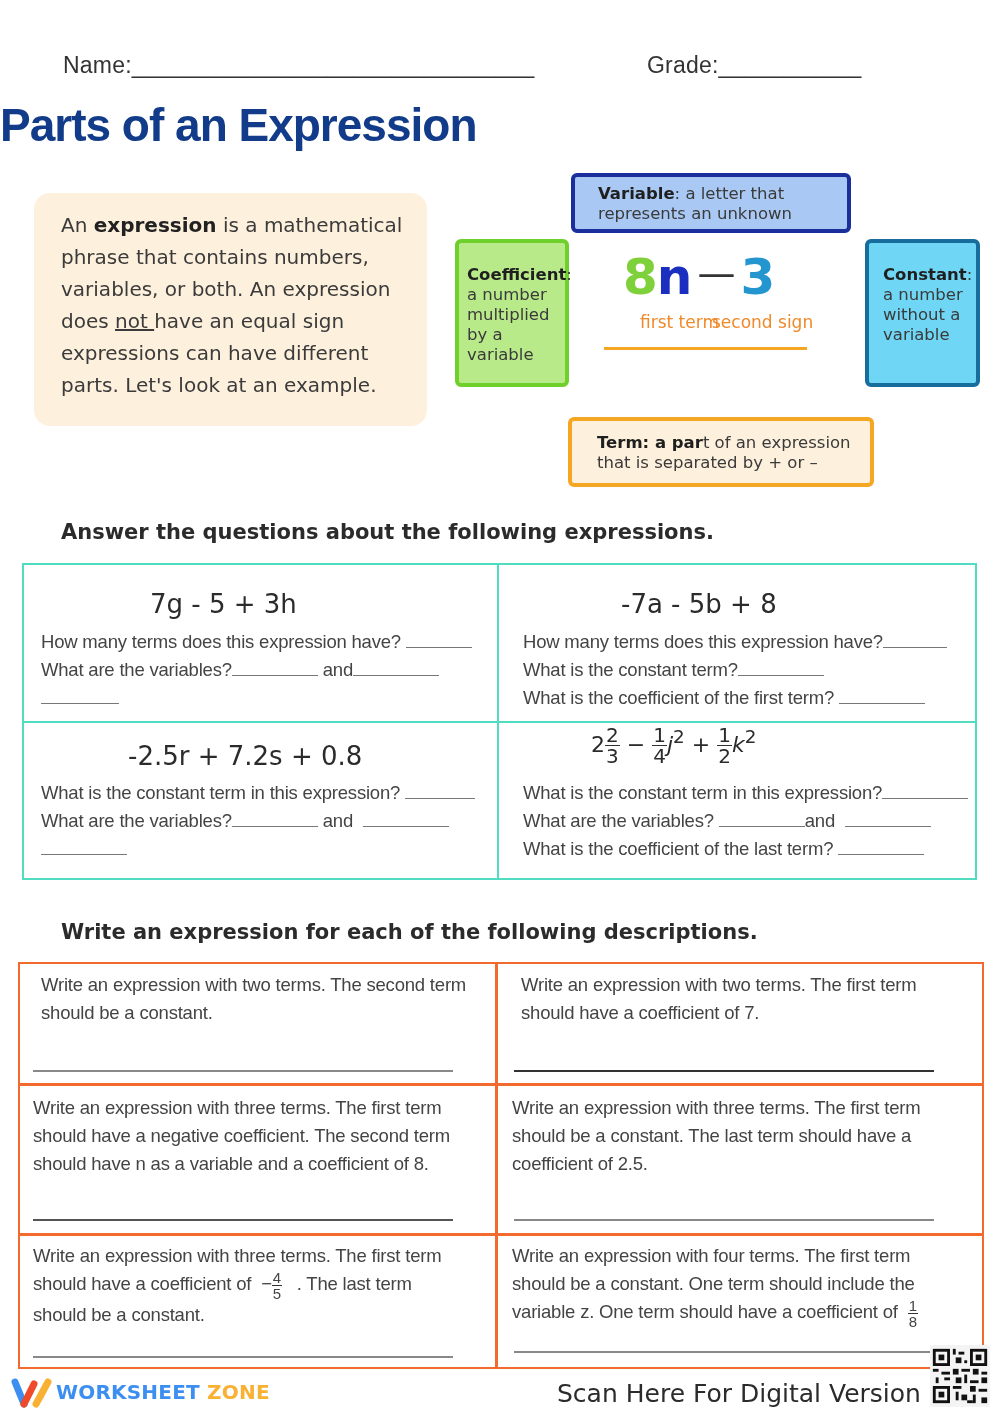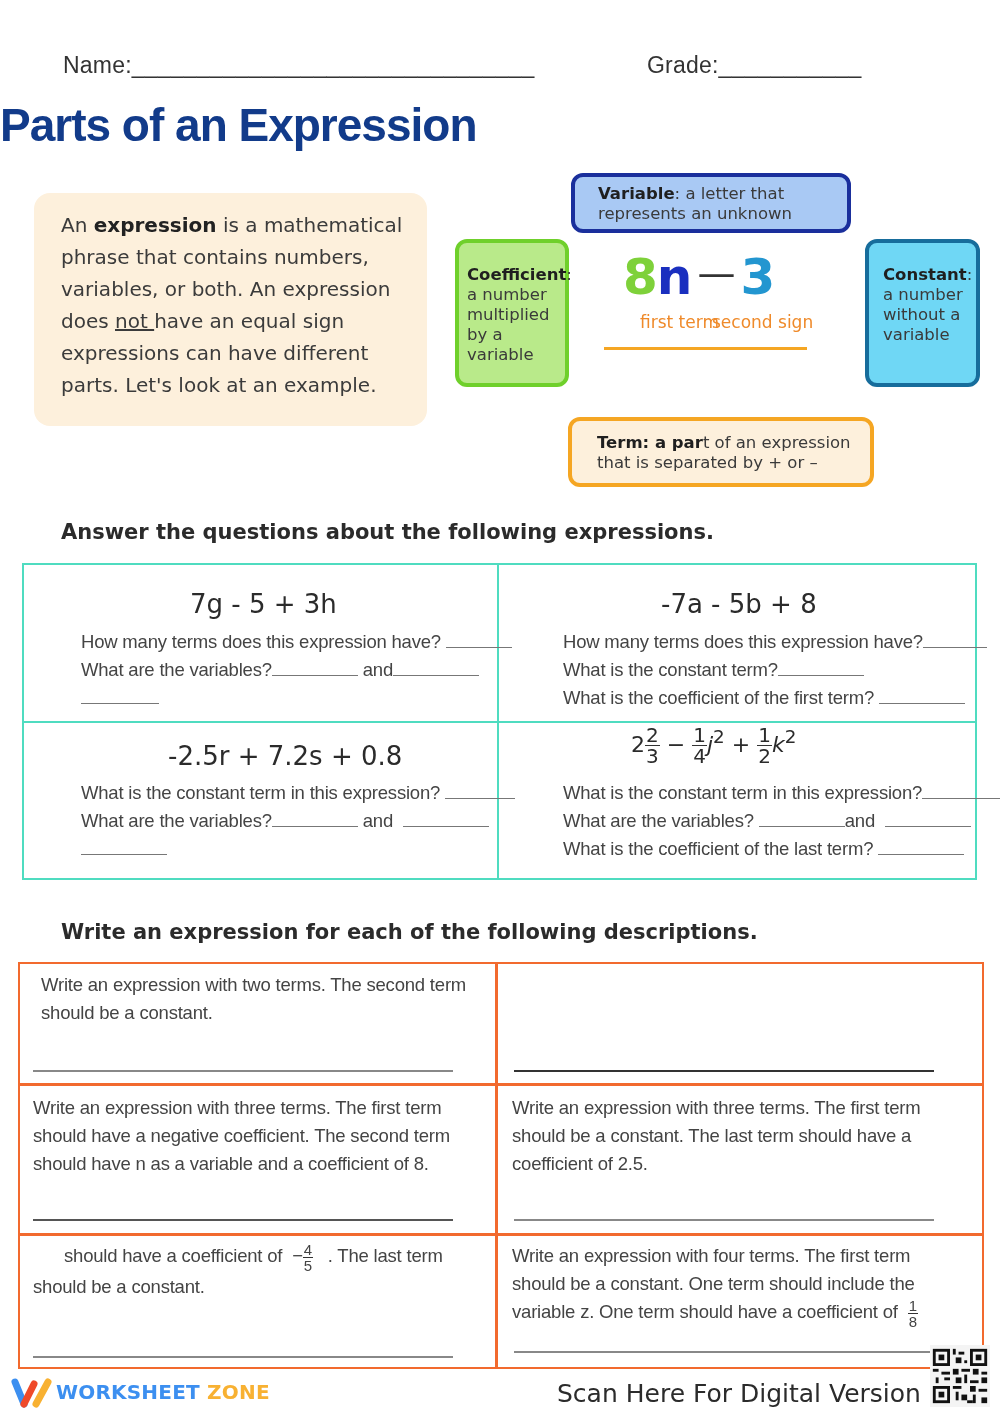--- a/index.html
+++ b/index.html
@@ -6,40 +6,40 @@
   body { width: 1000px; height: 1414px; position: relative; overflow: hidden;
          font-family: "DejaVu Sans", sans-serif; color: #3a3a3a; }
   .abs { position: absolute; }
   .hdr { font-family: "Liberation Sans", sans-serif; font-size: 23px; color: #333; top: 52px; letter-spacing: 0.2px; }
   .title { top: 98px; left: 0; width: 1000px; text-align: left; font-family: "Liberation Sans", sans-serif;
            font-weight: bold; font-size: 46px; color: #123b8a; letter-spacing: -1px; }
   .intro { left: 34px; top: 193px; width: 393px; height: 233px; background: #fdf0dc; border-radius: 16px;
            box-sizing: border-box; padding: 16px 20px 0 27px; font-size: 20px; line-height: 32px; color: #3b3b3b; }
   .intro b { font-weight: bold; color: #222; }
   .intro u { text-decoration: underline; }
-  .defbox { box-sizing: border-box; border-radius: 12px; font-size: 16.5px; line-height: 20px; color: #3a3a3a; }
+  .defbox { box-sizing: border-box; border-radius: 6px; font-size: 16.5px; line-height: 20px; color: #3a3a3a; }
   .defbox b { color: #1f1f1f; }
   .var-box { left: 571px; top: 173px; width: 280px; height: 60px; background: #a9c9f4; border: 4px solid #1a2f9c;
              padding: 7px 0 0 23px; }
   .coef-box { left: 455px; top: 239px; width: 114px; height: 148px; background: #b9ea8a; border: 4px solid #6fd02b;
               padding: 22px 0 0 8px; }
   .const-box { left: 865px; top: 239px; width: 115px; height: 148px; background: #6fd7f5; border: 4px solid #176d9c;
                padding: 22px 0 0 14px; }
   .term-box { left: 568px; top: 417px; width: 306px; height: 70px; background: #fdf0dc; border: 4px solid #f5a623;
               padding: 12px 0 0 25px; }
   .expr-main { left: 623px; top: 248px; font-family: "DejaVu Sans", sans-serif; font-weight: bold; font-size: 50px; letter-spacing: -1px; }
   .expr-main .c8 { color: #7ed13a; }
   .expr-main .cn { color: #1a2fbf; }
   .expr-main .cm { color: #333; font-weight: normal; font-size: 38px; vertical-align: 8px; padding: 0 6px; }
   .expr-main .c3 { color: #2396d0; }
   .term-lbl { color: #ef8a2a; font-size: 17px; top: 312px; }
   .term-line { left: 604px; top: 347px; width: 203px; height: 3px; background: #f5a623; }
   .sect { font-family: "DejaVu Sans", sans-serif; font-weight: bold; font-size: 21px; color: #2b2b2b; left: 61px; }
   .qgrid { left: 22px; top: 563px; width: 955px; height: 317px; box-sizing: border-box; border: 2px solid #4fdcc0; }
-  .qcell { position: absolute; box-sizing: border-box; margin-left: 40px; }
+  .qcell { position: absolute; box-sizing: border-box; }
   .qv { position: absolute; left: 473px; top: 0; width: 2px; height: 100%; background: #4fdcc0; }
   .qh { position: absolute; left: 0; top: 156px; width: 100%; height: 2px; background: #4fdcc0; }
   .qexpr { position: absolute; font-size: 26px; color: #2b2b2b; font-weight: 500; }
   .qline { position: absolute; font-family: "Liberation Sans", sans-serif; font-size: 18.5px; color: #444; white-space: nowrap; letter-spacing: -0.2px; }
   .blank { display: inline-block; border-bottom: 1.5px solid #777; height: 14px; vertical-align: baseline; }
   .frac { display: inline-block; vertical-align: middle; text-align: center; line-height: 1; }
   .frac .n { display: block; border-bottom: 1.5px solid #333; padding: 0 1px; }
   .frac .d { display: block; }
   .wgrid { left: 18px; top: 962px; width: 966px; height: 407px; box-sizing: border-box; border: 2.5px solid #f26a2e; }
   .wv { position: absolute; left: 475px; top: 0; width: 2.5px; height: 100%; background: #f26a2e; }
@@ -157,29 +157,31 @@
 
 <div class="abs sect" style="top:920px;">Write an expression for each of the following descriptions.</div>
 
 <div class="abs wgrid">
   <div class="wv"></div>
   <div class="wh" style="top:119px;"></div>
   <div class="wh" style="top:269px;"></div>
 
   <div class="wtext" style="left:21px;top:7px;width:430px;">Write an expression with two terms. The second term should be a constant.</div>
   <div class="wline" style="left:13px;top:106px;width:420px;"></div>
+  <div class="wtext" style="left:501px;top:7px;width:430px;">Write an expression with two terms. The first term should have a coefficient of 7.</div>
   <div class="wline" style="left:494px;top:106px;width:420px;background:#333;"></div>
 
   <div class="wtext" style="left:13px;top:130px;width:440px;">Write an expression with three terms. The first term should have a negative coefficient. The second term should have n as a variable and a coefficient of 8.</div>
   <div class="wline" style="left:13px;top:255px;width:420px;background:#555;"></div>
   <div class="wtext" style="left:492px;top:130px;width:440px;">Write an expression with three terms. The first term should be a constant. The last term should have a coefficient of 2.5.</div>
   <div class="wline" style="left:494px;top:255px;width:420px;"></div>
 
   <div class="wtext" style="left:13px;top:278px;width:450px;">
-    <div style="white-space:nowrap;margin-left:31px;">
+    <div>Write an expression with three terms. The first term</div>
+    <div style="white-space:nowrap;">
       <span>should have a coefficient of</span>
       &nbsp;<span>−</span><span class="frac" style="font-size:15px;"><span class="n">4</span><span class="d">5</span></span>&nbsp;&nbsp;&nbsp;<span>. The last term</span>
     </div>
     <div>should be a constant.</div>
   </div>
   <div class="wline" style="left:13px;top:392px;width:420px;"></div>
 
   <div class="wtext" style="left:492px;top:278px;width:460px;">
     <div>Write an expression with four terms. The first term</div>
     <div>should be a constant. One term should include the</div>

